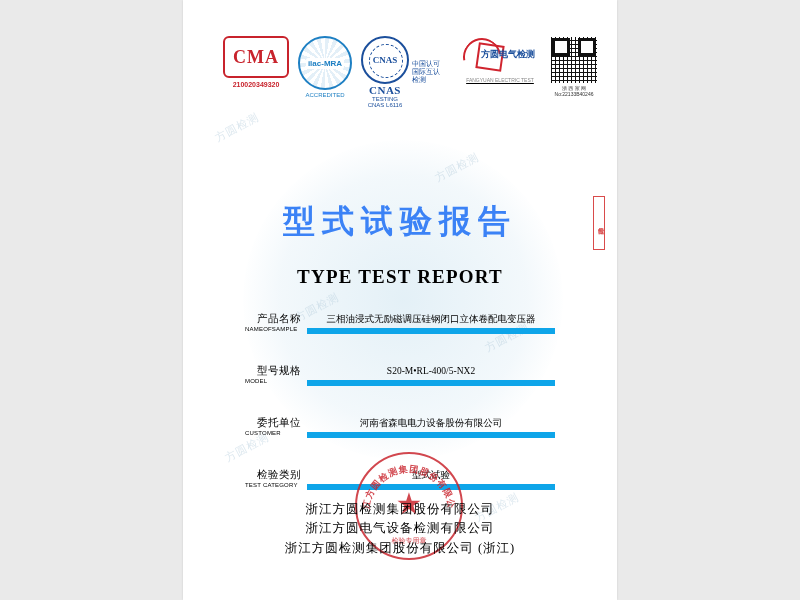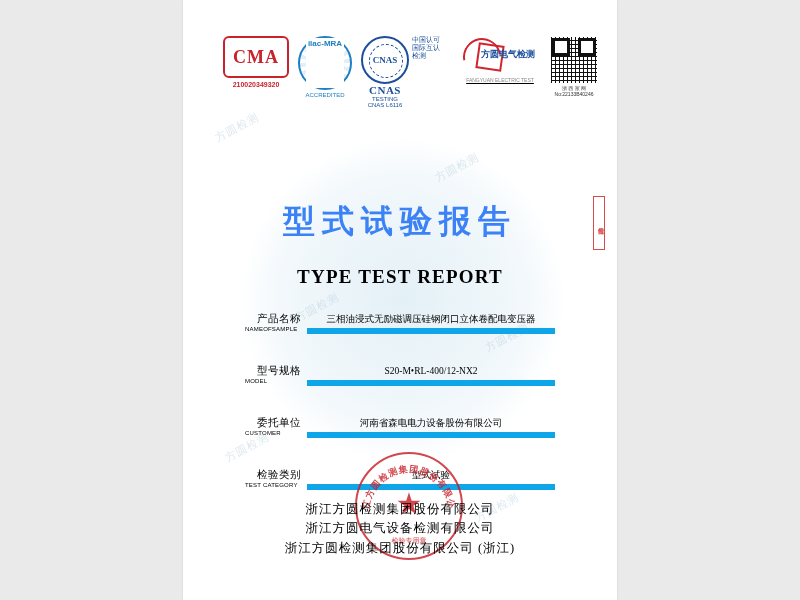--- a/index.html
+++ b/index.html
@@ -89,30 +89,30 @@
 
   
   .ilac { width: 56px; text-align: center; }
   .ilac-circle {
     width: 50px; height: 50px; border-radius: 50%;
     border: 2px solid #1d7fc3;
     margin: 0 auto;
     position: relative;
     background:
       repeating-conic-gradient(from 0deg, rgba(29,127,195,0.12) 0deg 10deg, rgba(255,255,255,0) 10deg 20deg);
-    display: flex; justify-content: center;
+    display: flex; align-items: center; justify-content: center;
   }
   .ilac-circle .ilac-txt {
     font-size: 8px; color: #1d7fc3; font-weight: bold;
     background: #fff; padding: 1px 2px; border-radius: 2px;
   }
   .ilac-sub { font-size: 6px; color: #1d7fc3; margin-top: 2px; }
 
   
-  .cnas { width: 92px; display: flex; gap: 3px; }
+  .cnas { width: 92px; display: flex; align-items: center; gap: 3px; }
   .cnas-logo { text-align: center; }
   .cnas-circle {
     width: 44px; height: 44px; border-radius: 50%;
     border: 2px solid #1b4f9c;
     display: flex; align-items: center; justify-content: center;
     position: relative;
     margin: 0 auto;
   }
   .cnas-circle::before {
     content: "";
@@ -368,21 +368,21 @@
 
       <div class="field">
         <div class="f-label-cn">产品名称</div>
         <div class="f-label-en">NAMEOFSAMPLE</div>
         <div class="f-value">三相油浸式无励磁调压硅钢闭口立体卷配电变压器</div>
       </div>
 
       <div class="field">
         <div class="f-label-cn">型号规格</div>
         <div class="f-label-en">MODEL</div>
-        <div class="f-value">S20-M•RL-400/12-NX2</div>
+        <div class="f-value">S20-M•RL-400/5-NX2</div>
       </div>
 
       <div class="field">
         <div class="f-label-cn">委托单位</div>
         <div class="f-label-en">CUSTOMER</div>
         <div class="f-value">河南省森电电力设备股份有限公司</div>
       </div>
 
       <div class="field">
         <div class="f-label-cn">检验类别</div>

